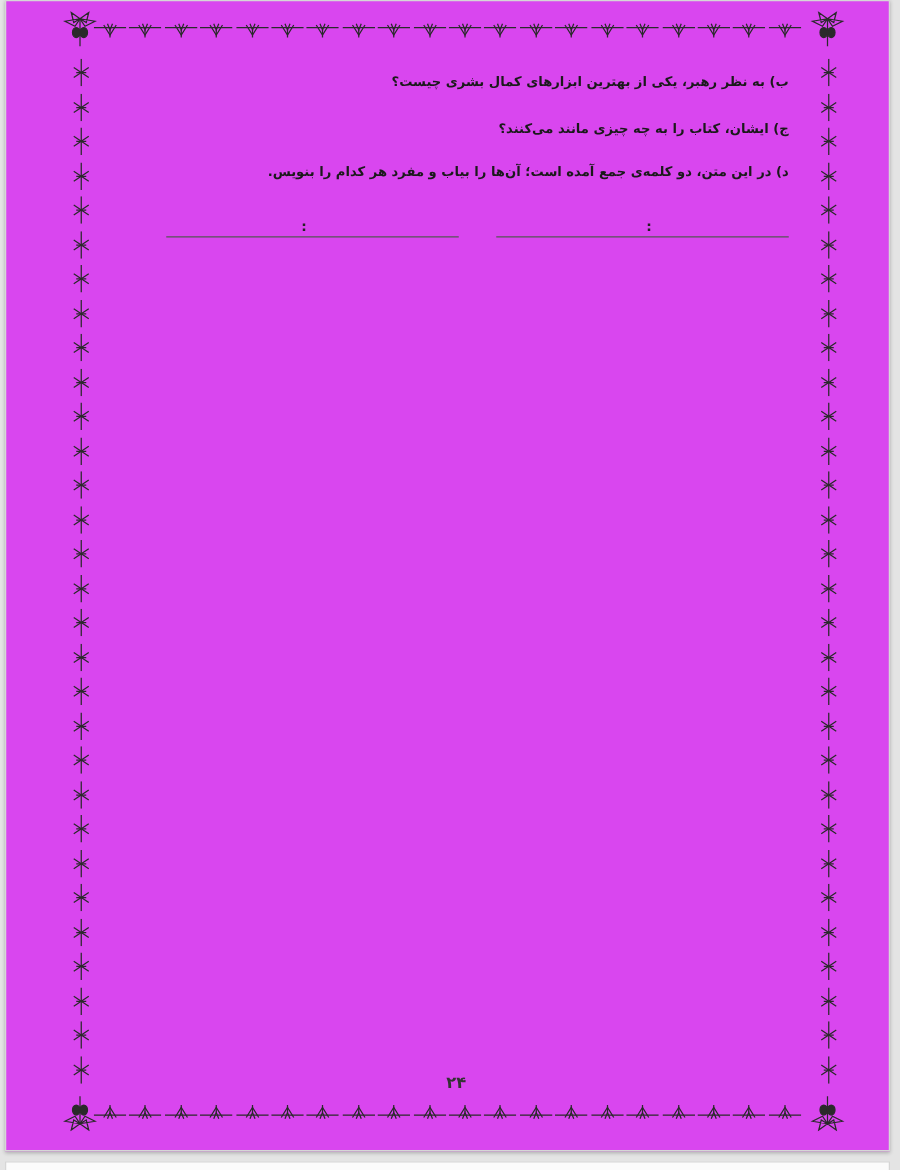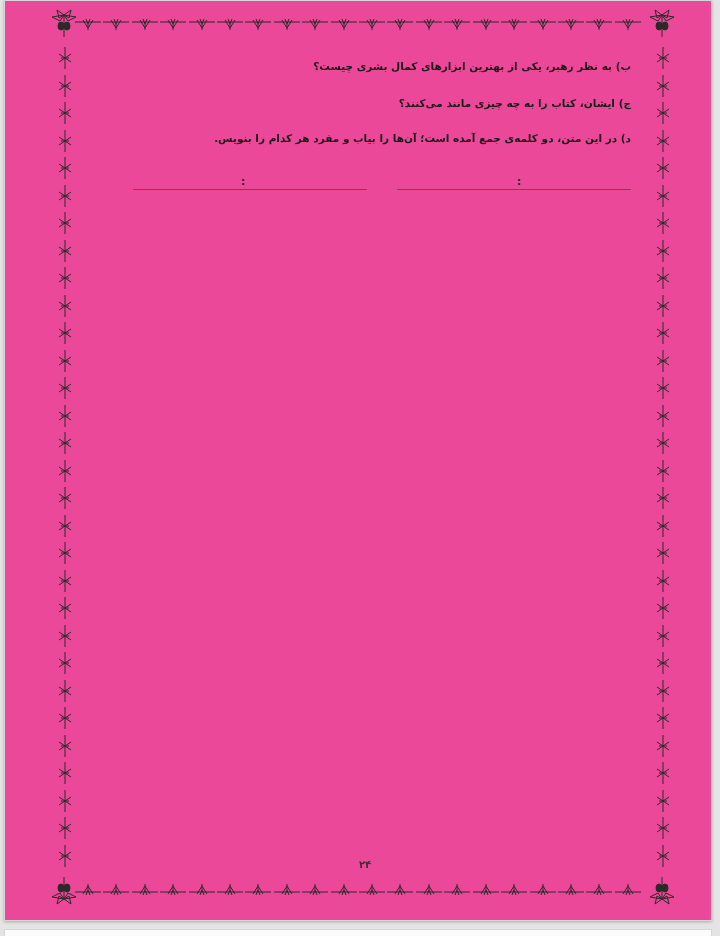--- a/index.html
+++ b/index.html
@@ -4,21 +4,21 @@
 <style>
   html, body { margin: 0; padding: 0; }
   body {
     width: 720px; height: 936px; overflow: hidden;
     background: #e4e4e4;
     font-family: "DejaVu Sans", sans-serif;
     position: relative;
   }
   .page {
     position: absolute; left: 4px; top: 0; width: 708px; height: 921px;
-    background: #ec4899;
+    background: #d946ef;
     box-shadow: 0 1px 3px rgba(0,0,0,0.25);
     border: 1px solid #d6d6d6;
     box-sizing: border-box;
   }
   .next-page {
     position: absolute; left: 4px; top: 929px; width: 708px; height: 20px;
     background: #fbfbfb; border: 1px solid #d6d6d6; box-sizing: border-box;
   }
   
   .border-h {
@@ -55,21 +55,21 @@
   }
   .answer-line.right-line { left: 392px; }
   .answer-line.left-line { left: 128px; }
   .colon {
     position: absolute; top: 174px; font-size: 11px; font-weight: bold; color: #222;
   }
   .colon.c-right { left: 512px; }
   .colon.c-left { left: 236px; }
   .page-number {
     position: absolute; top: 858px; left: 348px; width: 24px; text-align: center;
-    font-size: 10px; font-weight: bold; color: #333;
+    font-size: 13px; font-weight: bold; color: #333;
   }
 </style>
 </head>
 <body>
 
 <div class="page">
   <svg class="corner tl" viewBox="0 0 30 30">
     <g fill="none" stroke="#2a2a2a" stroke-width="1">
       <path d="M15 6 L8 1 L10 9 Z M15 6 L22 1 L20 9 Z M15 6 L3 8 L11 12 Z M15 6 L27 8 L19 12 Z"></path>
       <path d="M15 6 L15 28"></path>

